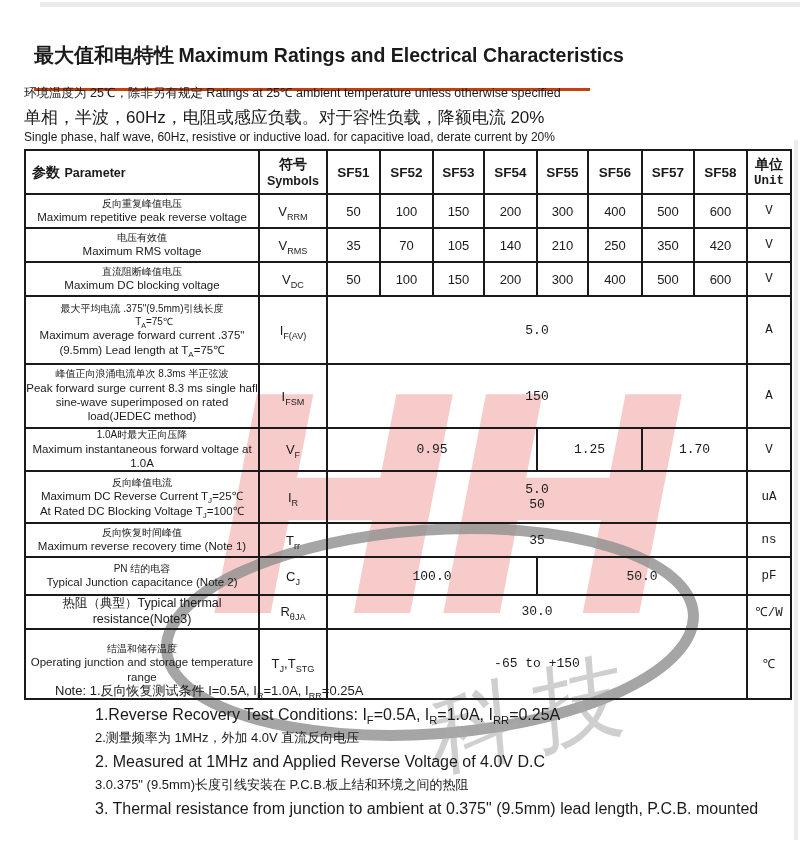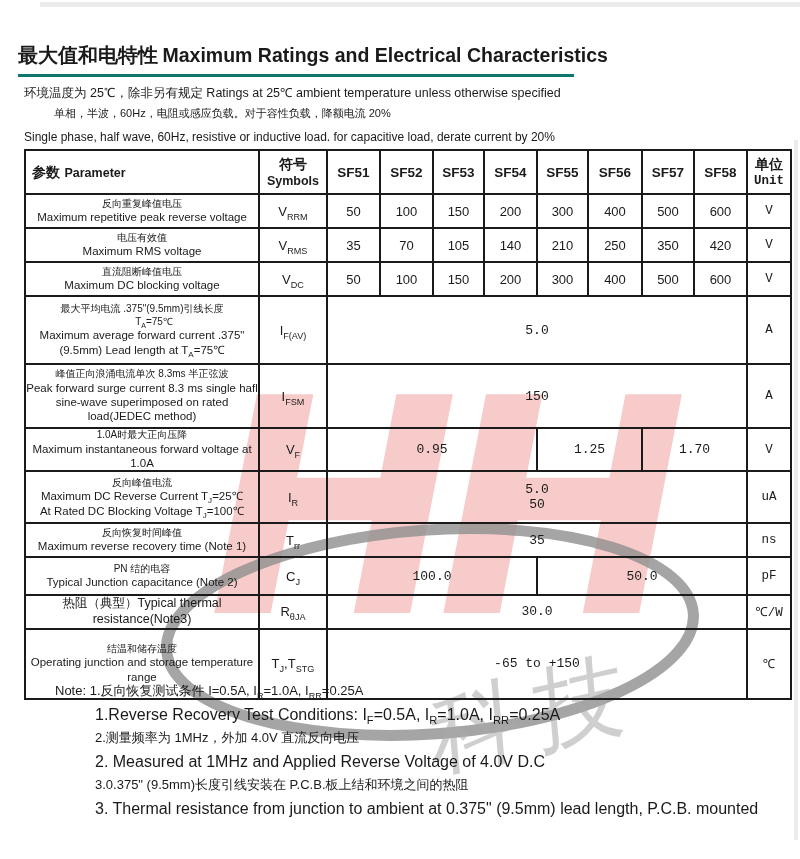--- a/index.html
+++ b/index.html
@@ -15,28 +15,28 @@
          font-weight:bold;font-style:italic;font-size:300px;line-height:1;letter-spacing:-22px;
          color:rgba(236,125,122,0.40);}
   .wm-ellipse{position:absolute;left:150px;top:515px;z-index:0;transform:rotate(-4deg);}
   .wm-brand{position:absolute;left:428px;top:668px;z-index:0;font-family:"DejaVu Serif",serif;
             font-size:92px;line-height:1;color:#a9a9a9;opacity:.55;letter-spacing:14px;
             transform:rotate(-13deg) skewX(-8deg);}
 
   .layer{position:relative;z-index:1;}
 
   
-  .title{position:absolute;left:18px;top:42px;border-bottom:3px solid #0f766e;padding-bottom:5px;
+  .title{position:absolute;left:34px;top:42px;border-bottom:3px solid #c2410c;padding-bottom:19px;
          width:556px;white-space:nowrap;}
   .title .t-zh{font-family:"DejaVu Serif",serif;font-weight:bold;font-size:20px;}
   .title .t-en{font-family:"Liberation Sans",sans-serif;font-weight:bold;font-size:19.5px;}
 
   .cond{position:absolute;left:24px;white-space:nowrap;}
   .cond1{top:84px;font-size:12.5px;}
-  .cond2{top:106px;font-size:11px;margin-left:30px;}
+  .cond2{top:106px;font-size:17px;}
   .cond3{top:130px;font-size:12px;}
 
   
   table.ratings{position:absolute;left:24px;top:149px;border-collapse:collapse;table-layout:fixed;
                 width:766px;background:transparent;}
   table.ratings th,table.ratings td{border:2px solid #1a1a1a;padding:0;vertical-align:middle;
                 text-align:center;background:transparent;}
   th{font-weight:bold;}
   .hdr-param{text-align:left !important;padding-left:6px !important;}
   .hdr-zh{font-size:14px;}

